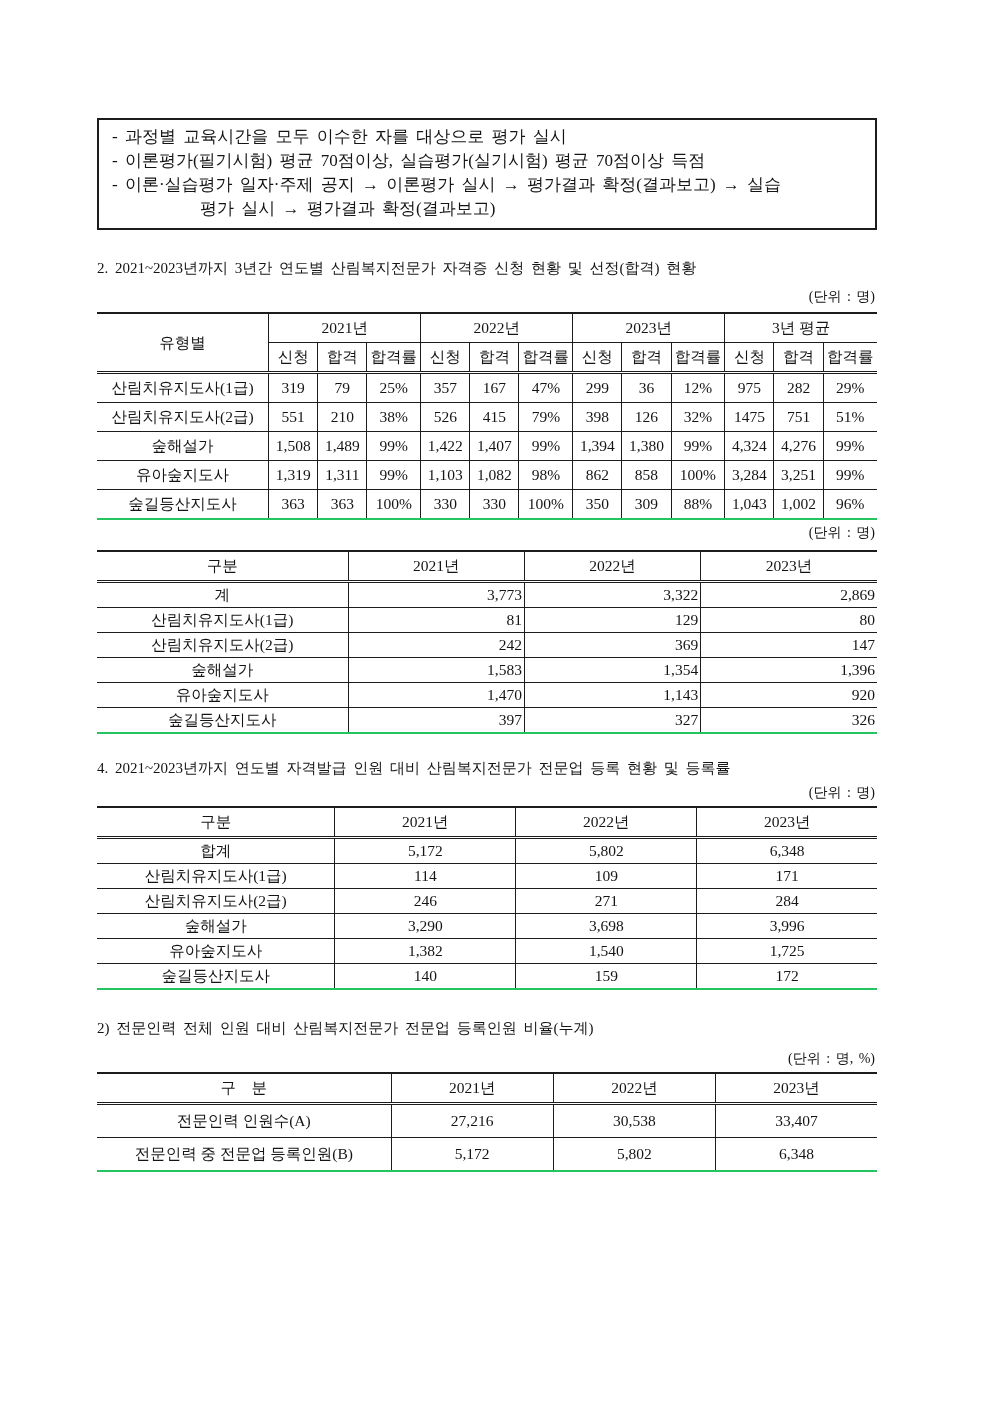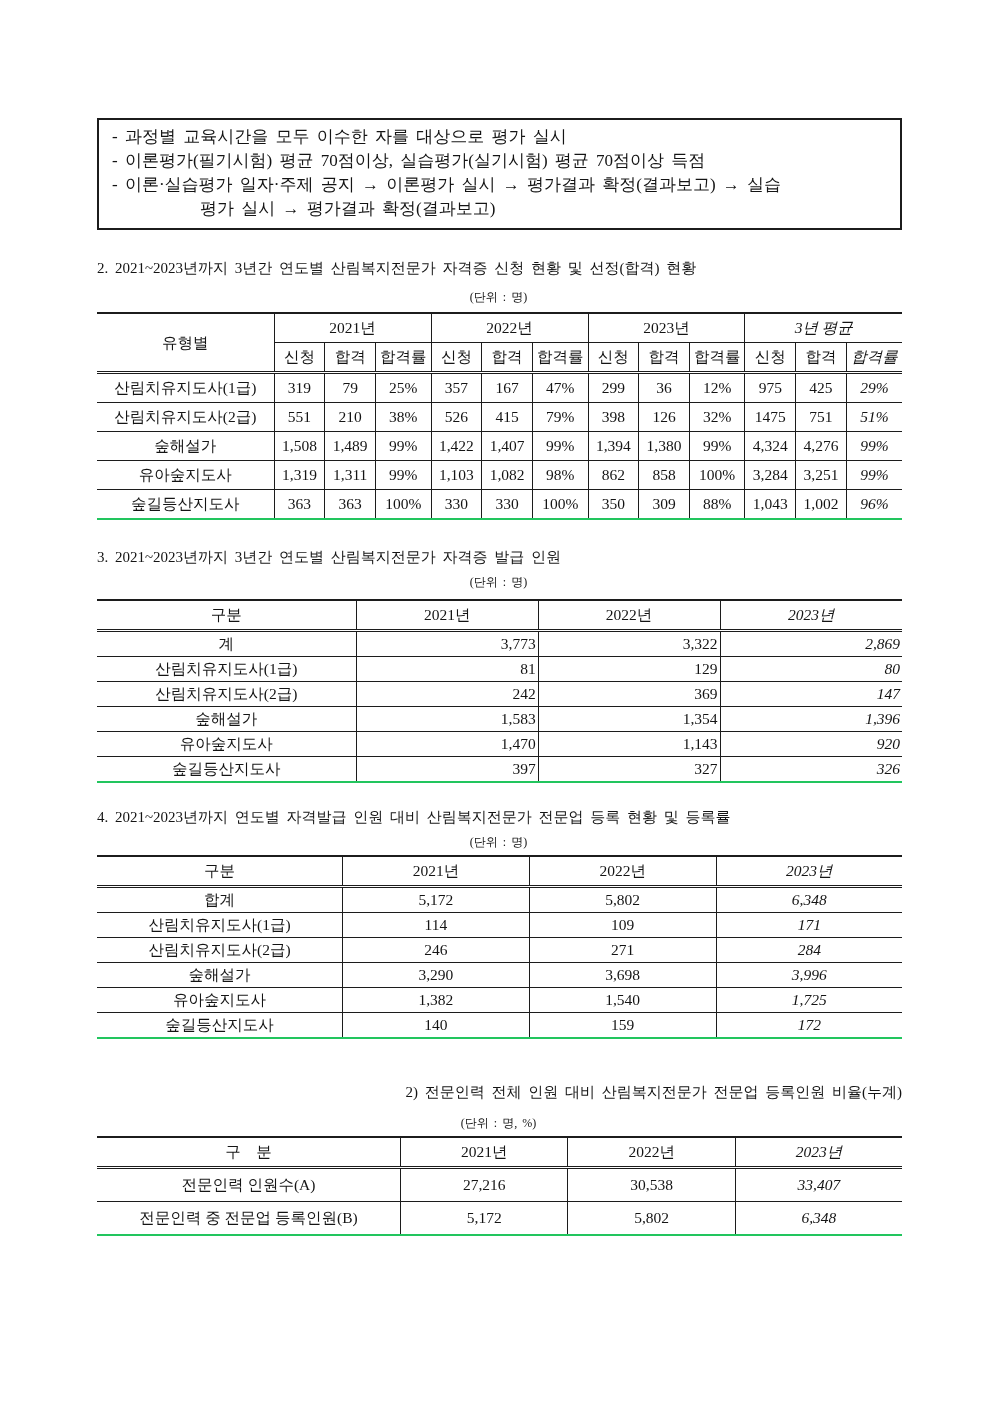--- a/index.html
+++ b/index.html
@@ -1,32 +1,32 @@
 <!DOCTYPE html>
 <html><head>
 <meta charset="utf-8">
 <style>
   html,body{margin:0;padding:0;background:#fff;}
   body{width:992px;height:1403px;font-family:"Liberation Serif","DejaVu Serif",serif;color:#141414;}
-  .page{box-sizing:border-box;width:992px;height:1403px;padding:118px 90px 0 97px;overflow:hidden;}
+  .page{box-sizing:border-box;width:992px;height:1403px;padding:118px 115px 0 97px;overflow:hidden;}
   .notice{box-sizing:border-box;border:2px solid #1c1c1c;padding:5px 12px 7px 13px;font-size:17px;line-height:24px;word-spacing:3px;}
   .notice .wrap2{padding-left:88px;}
   .sec-h{font-size:15px;line-height:23px;word-spacing:3px;}
   .mt-s2{margin-top:27px;}
   .mt-s3{margin-top:26px;}
   .mt-s4{margin-top:23px;}
   .mt-sub1{margin-top:21px;}
-  .mt-sub2{margin-top:42px;text-align:right;}
-  .unit{text-align:center;font-size:12px;line-height:20px;margin-top:7px;padding-right:2px;word-spacing:2px;}
+  .mt-sub2{margin-top:27px;}
+  .unit{text-align:right;font-size:14px;line-height:20px;margin-top:7px;padding-right:2px;word-spacing:2px;}
   .unit.tight{margin-top:3px;}
   .unit.loose{margin-top:9px;}
   table{border-collapse:collapse;width:100%;table-layout:fixed;border-top:2px solid #1c1c1c;border-bottom:2px solid #22c55e;margin-top:5px;}
   td{border:1px solid #1c1c1c;text-align:center;font-size:15.5px;line-height:20px;padding:4px 2px;overflow:hidden;}
   tr td:first-child{border-left:none;}
-  tr td:last-child{border-right:none;font-style:italic;}
+  tr td:last-child{border-right:none;}
   td.dbl{border-bottom:3px double #1c1c1c;}
   table.t3 td.body{padding:2px;}
   td.num-r{text-align:right;padding-right:12px;}
   table.t42 td.body{padding:6px 2px;}
   td.ws-pre{white-space:pre;}
   table.mt7{margin-top:7px;}
   table.mt3{margin-top:3px;}
 </style>
 </head>
 <body>
@@ -86,21 +86,21 @@
         <td>319</td>
         <td>79</td>
         <td>25%</td>
         <td>357</td>
         <td>167</td>
         <td>47%</td>
         <td>299</td>
         <td>36</td>
         <td>12%</td>
         <td>975</td>
-        <td>425</td>
+        <td>282</td>
         <td>29%</td>
       </tr>
       <tr>
         <td>산림치유지도사(2급)</td>
         <td>551</td>
         <td>210</td>
         <td>38%</td>
         <td>526</td>
         <td>415</td>
         <td>79%</td>
@@ -152,21 +152,20 @@
         <td>350</td>
         <td>309</td>
         <td>88%</td>
         <td>1,043</td>
         <td>1,002</td>
         <td>96%</td>
       </tr>
     </tbody>
   </table>
 
-  <div class="sec-h mt-s3">3. 2021~2023년까지 3년간 연도별 산림복지전문가 자격증 발급 인원</div>
   <div class="unit tight">(단위 : 명)</div>
 
   <table class="t3 mt7">
     <colgroup>
         <col style="width:32.2%">
         <col style="width:22.6%">
         <col style="width:22.6%">
         <col style="width:22.6%">
       </colgroup>
     <tbody>

